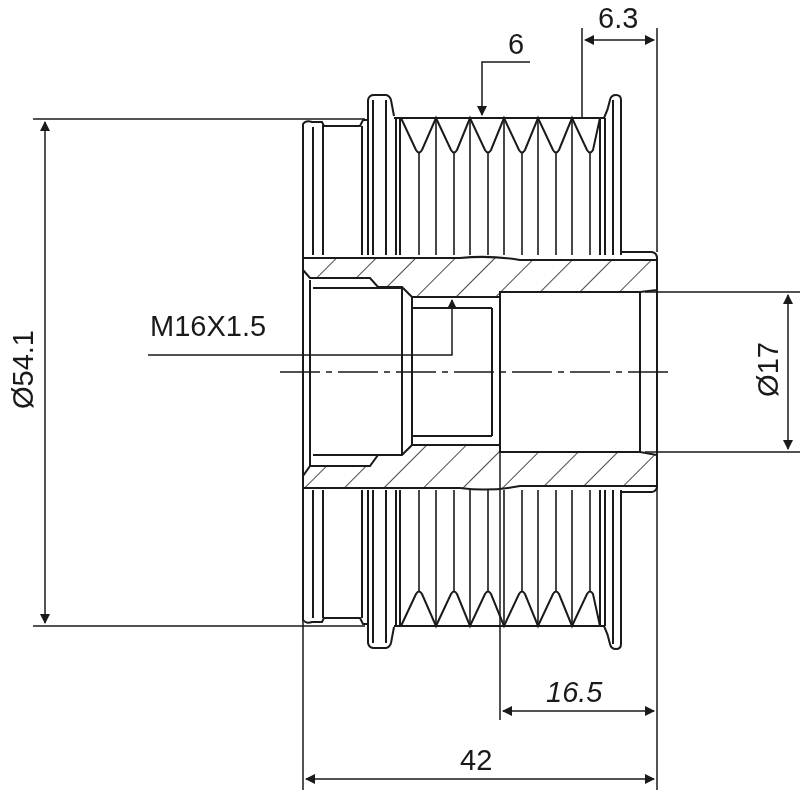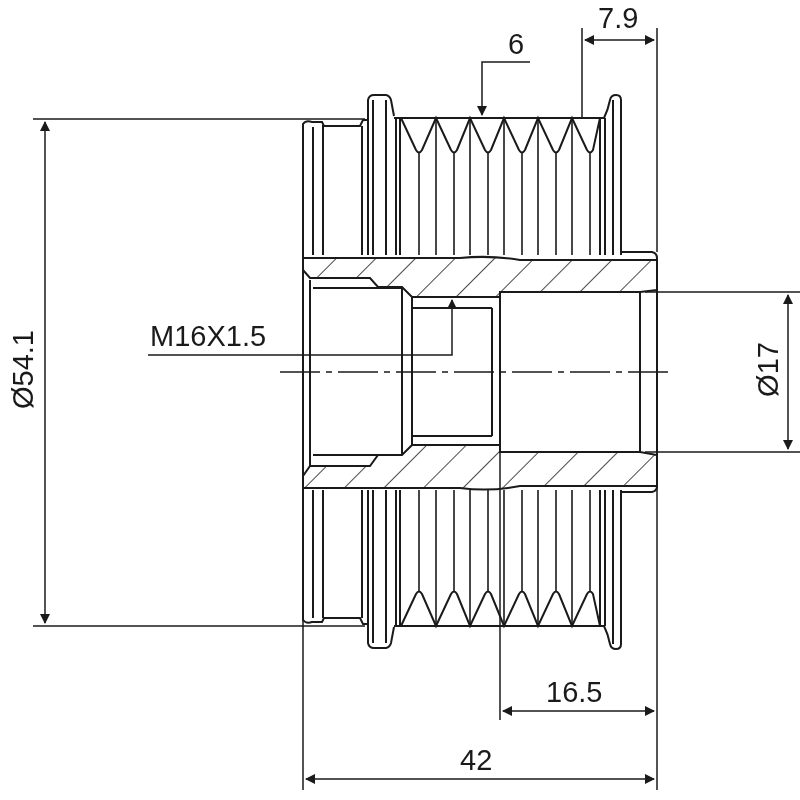--- a/index.html
+++ b/index.html
@@ -126,19 +126,19 @@
 
     <line x1="500" y1="452" x2="500" y2="720" stroke-width="1.5"></line>
     <line x1="657" y1="488" x2="657" y2="790" stroke-width="1.5"></line>
     <line x1="303" y1="620" x2="303" y2="790" stroke-width="1.5"></line>
     <line x1="503" y1="711" x2="654" y2="711" stroke-width="1.5" marker-start="url(#arr)" marker-end="url(#arr)"></line>
     <line x1="306" y1="779" x2="654" y2="779" stroke-width="1.5" marker-start="url(#arr)" marker-end="url(#arr)"></line>
   </g>
 </svg>
 
 <div class="lbl" style="left:508px;top:30px;">6</div>
-<div class="lbl" style="left:598px;top:4px;">7.9</div>
-<div class="lbl" style="left:150px;top:322px;">M16X1.5</div>
+<div class="lbl" style="left:598px;top:4px;">6.3</div>
+<div class="lbl" style="left:150px;top:312px;">M16X1.5</div>
 <div class="lbl vert" style="left:-27px;top:355px;width:100px;text-align:center;">Ø54.1</div>
 <div class="lbl vert" style="left:728px;top:355px;width:80px;text-align:center;">Ø17</div>
-<div class="lbl" style="left:546px;top:678px;">16.5</div>
+<div class="lbl" style="left:546px;top:678px;font-style:italic;">16.5</div>
 <div class="lbl" style="left:460px;top:746px;">42</div>
 </div>
 
 </body></html>

